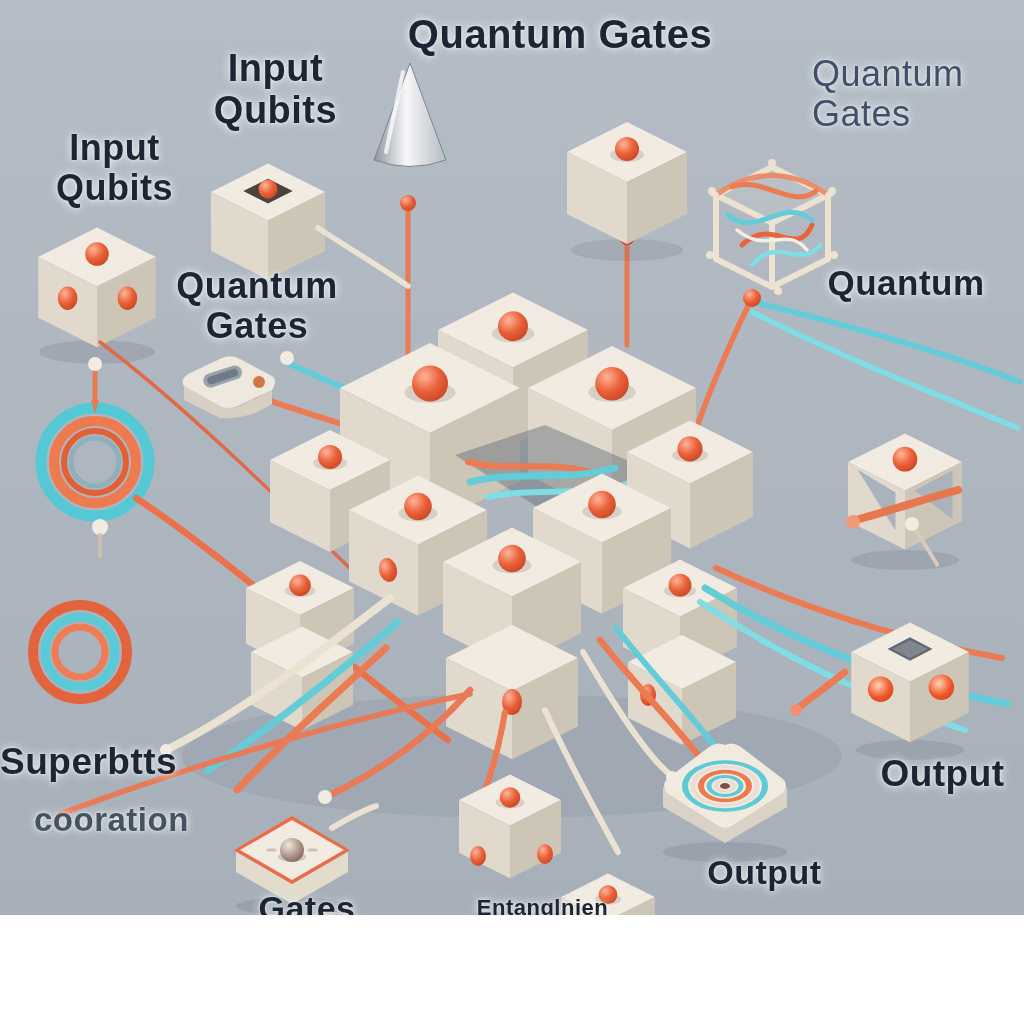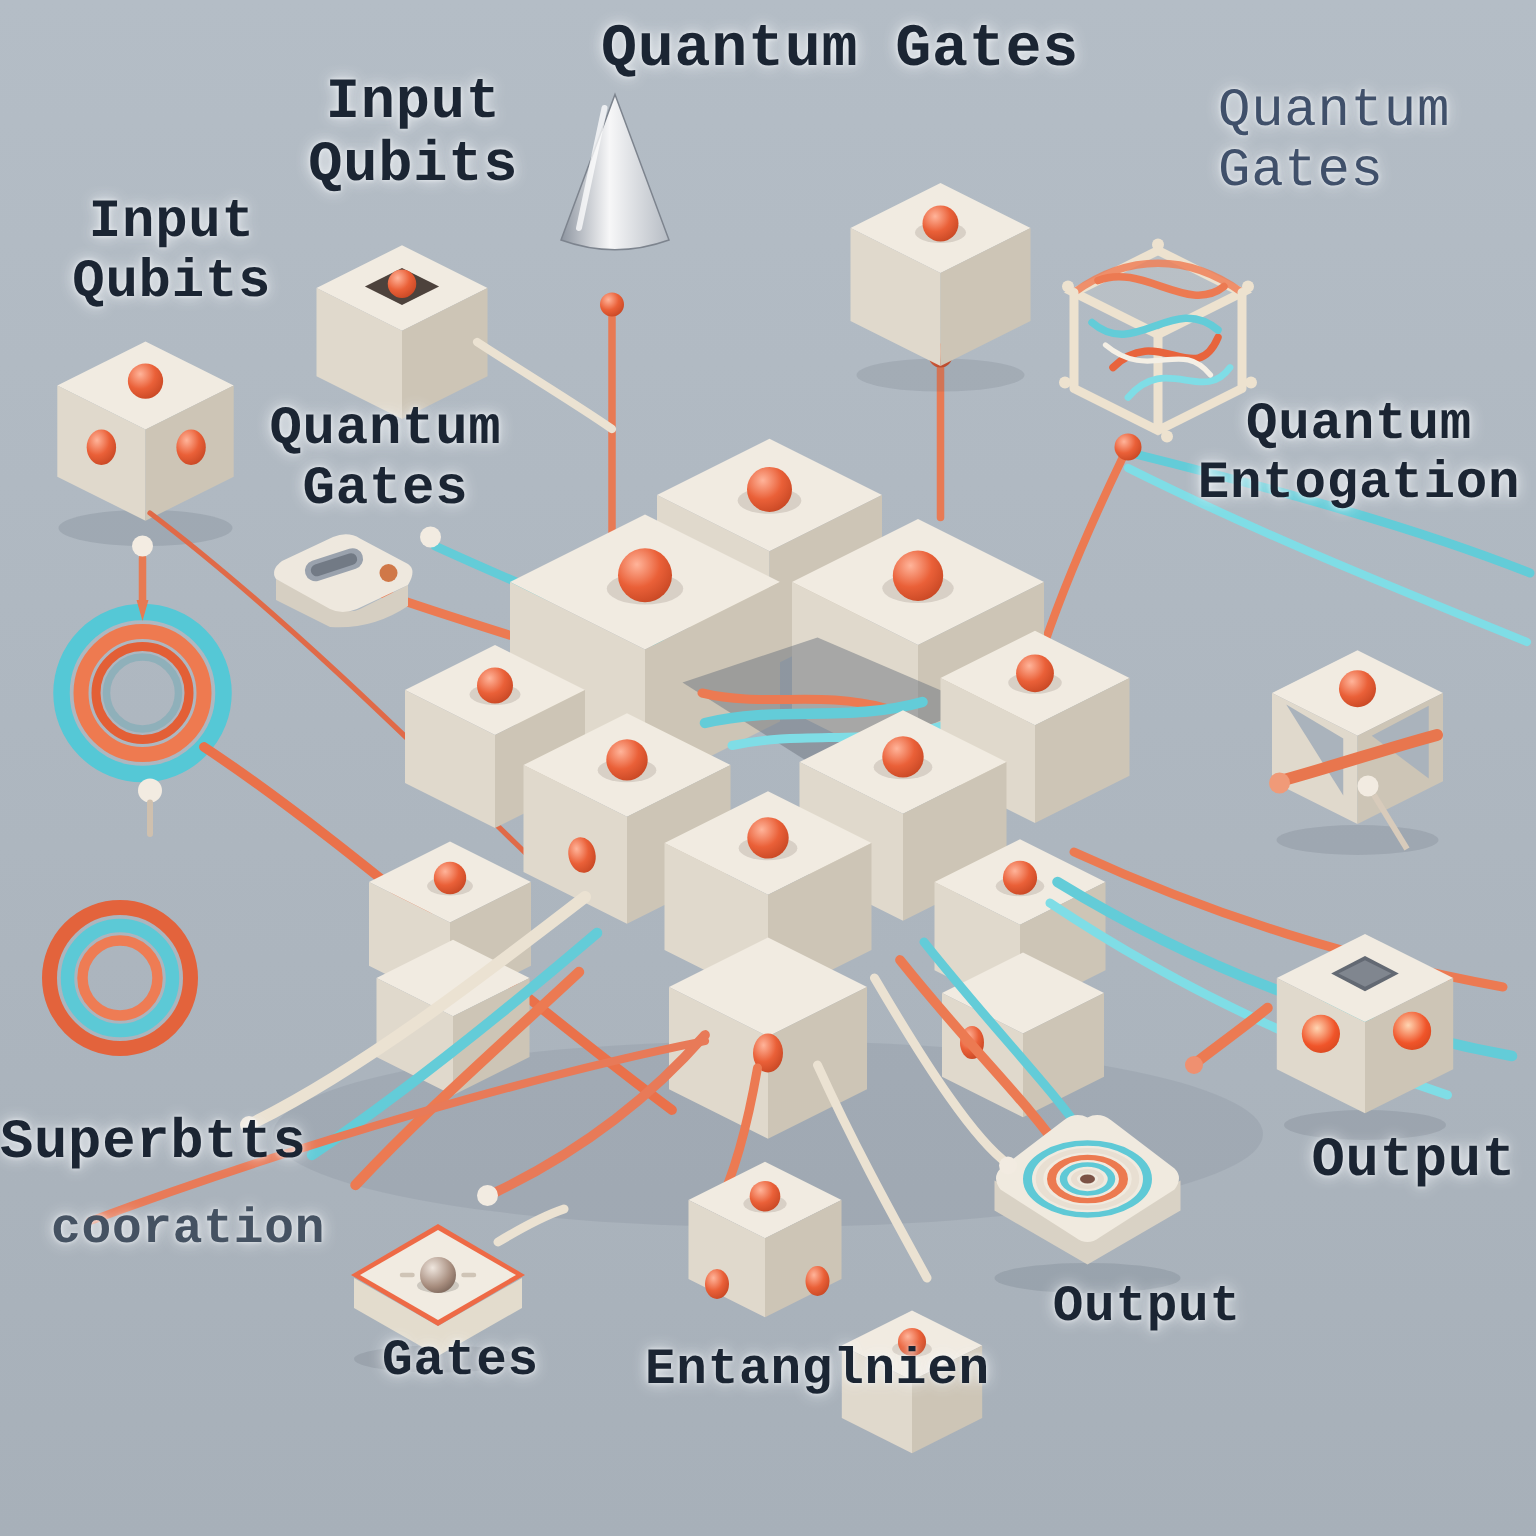--- a/index.html
+++ b/index.html
@@ -1,33 +1,33 @@
 <!DOCTYPE html>
 <html><head>
 <meta charset="utf-8">
 <style>
   html,body{margin:0;padding:0;}
-  .scene{position:relative;width:1024px;height:1024px;overflow:hidden;
+  .scene{position:relative;width:1024px;height:915px;overflow:hidden;
     background:linear-gradient(180deg,#b4bdc6 0%,#adb6bf 55%,#a7b0b9 100%);
-    font-family:Liberation Mono, monospace;}
+    font-family:Liberation Sans, sans-serif;}
   .scene svg{position:absolute;left:0;top:0;}
   .lbl{position:absolute;color:#1b2533;font-weight:700;letter-spacing:.5px;
     text-align:center;line-height:1.1;
     text-shadow:0 0 10px rgba(248,250,252,.95),0 0 3px rgba(248,250,252,.8);}
   .lbl span{display:block;}
   .l-qgt{left:380px;top:12px;width:360px;font-size:40px;}
   .l-iqu{left:178px;top:48px;width:195px;font-size:38px;}
   .l-iql{left:22px;top:128px;width:185px;font-size:36px;}
   .l-qgr{left:812px;top:54px;width:210px;font-size:36px;font-weight:400;color:#40506a;text-align:left;}
   .l-qgm{left:152px;top:266px;width:210px;font-size:36px;}
   .l-qe{left:788px;top:264px;width:236px;font-size:35px;}
   .l-sb{left:0px;top:742px;width:185px;font-size:37px;text-align:left;font-weight:600;}
   .l-co{left:34px;top:802px;width:175px;font-size:33px;color:#455262;font-weight:600;text-align:left;}
   .l-sg{left:172px;top:890px;width:270px;font-size:34px;}
-  .l-en{left:430px;top:896px;width:225px;font-size:34px;text-align:right;}
+  .l-en{left:430px;top:896px;width:225px;font-size:22px;text-align:center;}
   .l-mo{left:632px;top:854px;width:265px;font-size:34px;}
   .l-out{left:860px;top:754px;width:165px;font-size:37px;}
 </style>
 </head>
 <body>
 
 <div class="scene">
 
 <svg width="1024" height="1024" viewBox="0 0 1024 1024">
   <defs>
@@ -281,21 +281,20 @@
 <div class="lbl l-qgr">
   <span>Quantum</span>
   <span>Gates</span>
 </div>
 <div class="lbl l-qgm">
   <span>Quantum</span>
   <span>Gates</span>
 </div>
 <div class="lbl l-qe">
   <span>Quantum</span>
-  <span>Entogation</span>
 </div>
 <div class="lbl l-sb">
   <span>Superbtts</span>
 </div>
 <div class="lbl l-co">
   <span>cooration</span>
 </div>
 <div class="lbl l-sg">
   <span>Gates</span>
 </div>

